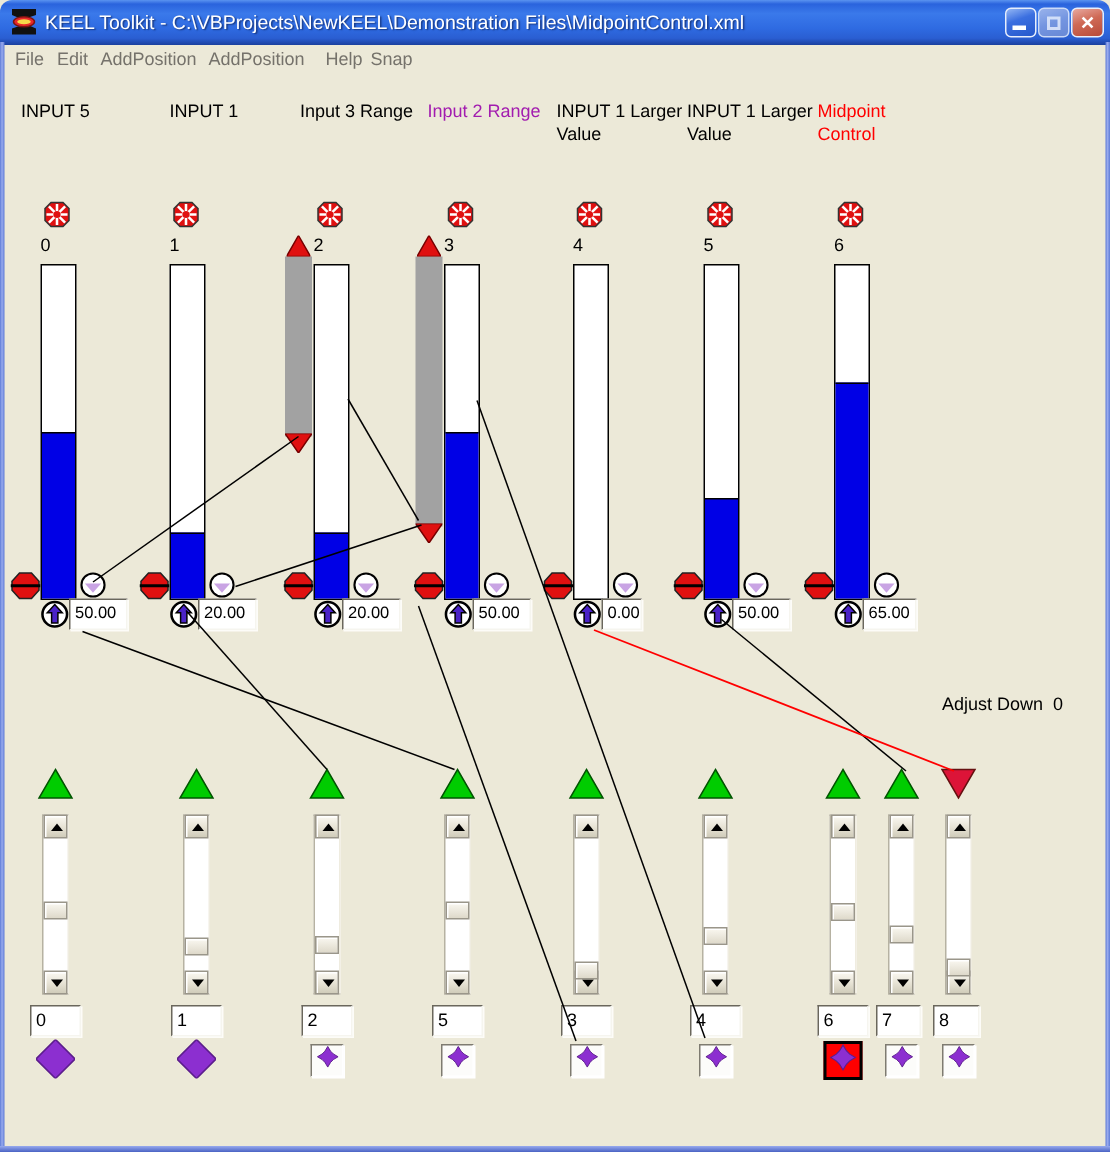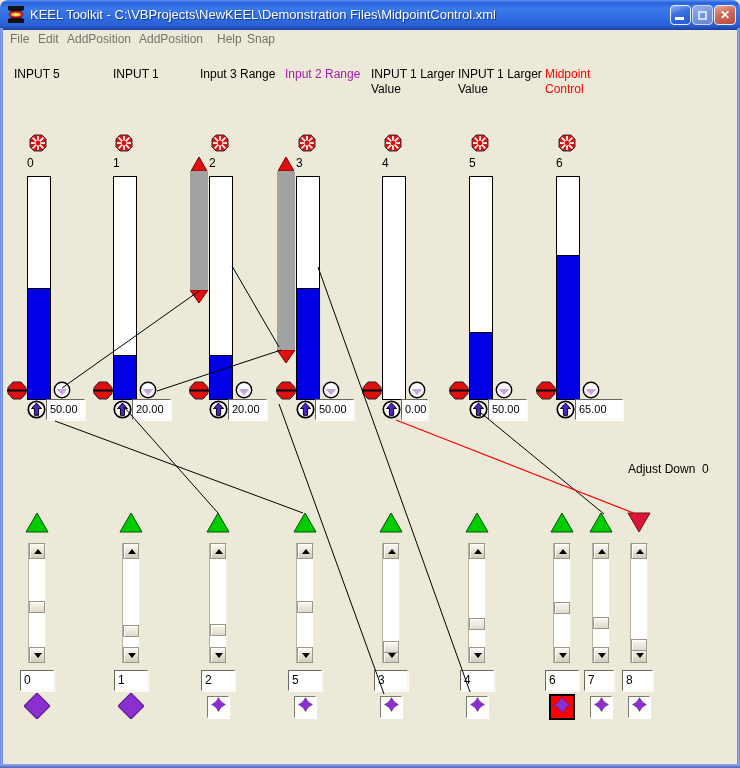--- a/index.html
+++ b/index.html
@@ -293,21 +293,21 @@
   <line x1="0" y1="9.5" x2="20" y2="9.5" stroke="#000" stroke-width="2"></line>
           </svg></div>
         <div class="abs" style="left: 582px; top: 381px;"><svg width="18" height="18" viewBox="0 0 18 18">
   <circle cx="9" cy="9" r="7.7" fill="#fff" stroke="#000" stroke-width="1.4"></circle>
   <polygon points="3.6,8 14.4,8 9,14.2" fill="#C9A4E4"></polygon>
           </svg></div>
         <div class="abs" style="left: 556px; top: 400px; z-index: 12;"><svg width="19" height="19" viewBox="0 0 19 19">
   <circle cx="9.5" cy="9.5" r="8.2" fill="#fff" stroke="#000" stroke-width="1.7"></circle>
   <polygon points="9.5,3 14.5,8.5 11.6,8.5 11.6,15.3 7.4,15.3 7.4,8.5 4.5,8.5" fill="#4B23C8" stroke="#000"></polygon>
           </svg></div>
-        <div class="abs tb" style="left: 575px; top: 399px; width: 48px; height: 21px;">65.00</div>
+        <div class="abs tb" style="left: 575px; top: 399px; width: 36px; height: 21px;">65.00</div>
       </div>
       <div class="abs" style="left: 0px; top: 0px;">
         <div class="abs" style="left: 25px; top: 512px;"><svg width="24" height="21" viewBox="0 0 24 21">
   <polygon points="12,1 23,20 1,20" fill="#00CC00" stroke="#005500"></polygon>
           </svg></div>
         <div class="abs sb" style="left: 28px; top: 543px; width: 18px; height: 120px;">
           <div class="sb-btn" style="top: -1px;">
             <i class="glyph-up"></i>
           </div>
           <div class="sb-btn" style="bottom: -1px;">

